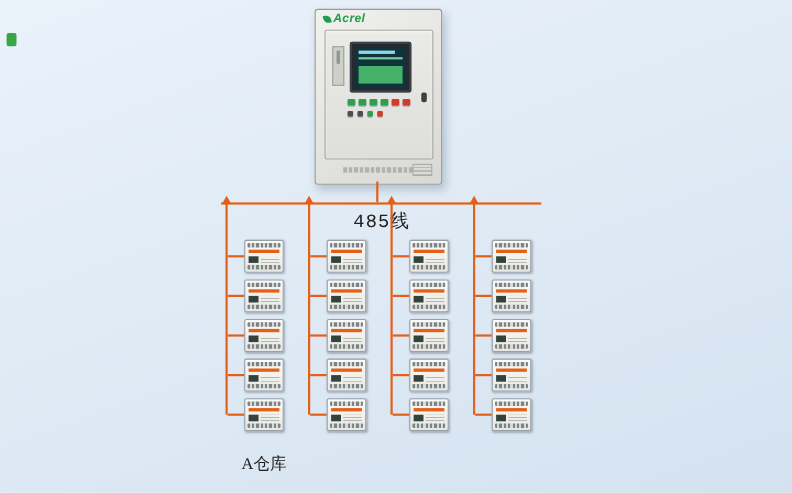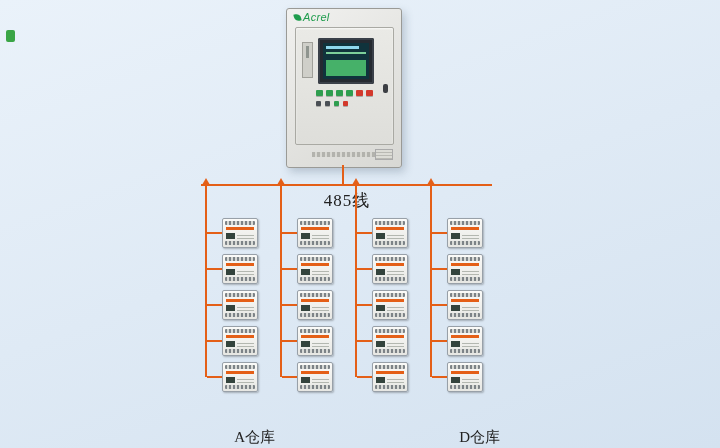--- a/index.html
+++ b/index.html
@@ -19,21 +19,21 @@
     background:var(--mark);border-radius:2px;}
 
   
   .cabinet{position:absolute;left:286px;top:8px;width:114px;height:158px;
     background:linear-gradient(145deg,#f1f1ef,#d8d8d4);
     border:1px solid #9a9a96;border-radius:3px;
     box-shadow:3px 4px 8px rgba(70,90,110,.28);}
   .cab-top{height:16px;display:flex;align-items:center;padding-left:7px;gap:2px;}
   .leaf{width:7px;height:7px;background:var(--brand);border-radius:0 70% 0 70%;
     transform:rotate(-12deg);}
-  .brand{font-style:italic;font-weight:normal;font-size:11px;color:var(--brand);
+  .brand{font-style:italic;font-weight:bold;font-size:11px;color:var(--brand);
     letter-spacing:.3px;}
   .door{position:absolute;left:8px;top:18px;width:97px;height:116px;
     background:linear-gradient(#eaeae6,#dededa);border:1px solid #a9a9a3;
     border-radius:2px;box-shadow:inset 0 1px 2px rgba(255,255,255,.7);}
   .slot{position:absolute;left:6px;top:14px;width:9px;height:34px;
     background:#cfcfc9;border:1px solid #a0a09a;}
   .slot i{display:block;width:3px;height:12px;margin:3px auto;background:#8f958f;}
   .bezel{position:absolute;left:22px;top:10px;width:56px;height:46px;
     background:#252a31;border-radius:2px;box-shadow:inset 0 0 0 2px #3a4049;}
   .lcd-content{position:absolute;left:5px;top:5px;right:5px;bottom:5px;background:#10333c;}
@@ -56,41 +56,41 @@
   .wire{position:absolute;background:var(--wire);}
   .drop{left:342px;top:165px;width:2px;height:19px;}
   .bus{left:201px;top:184px;width:291px;height:2px;}
   .vline{position:absolute;top:185px;width:2px;height:192px;background:var(--wire);}
   .v1{left:205px}.v2{left:280px}.v3{left:355px}.v4{left:430px}
   .arrow{position:absolute;top:178px;width:0;height:0;
     border-left:4px solid transparent;border-right:4px solid transparent;
     border-bottom:7px solid var(--wire);}
   .a1{left:202px}.a2{left:277px}.a3{left:352px}.a4{left:427px}
   .bus-label{position:absolute;left:303px;top:189px;width:88px;text-align:center;
-    font-family:Liberation Serif, serif;font-size:17px;color:#222;letter-spacing:1px;}
+    font-family:Liberation Mono, monospace;font-size:17px;color:#222;letter-spacing:1px;}
 
   
   .device-col{position:absolute;top:218px;display:flex;flex-direction:column;gap:6px;}
   .c1{left:207px}.c2{left:282px}.c3{left:357px}.c4{left:432px}
   .device-row{display:flex;align-items:center;}
   .stub{width:15px;height:2px;background:var(--wire);}
   .device{width:36px;height:30px;box-sizing:border-box;padding:2px 2px;
     background:linear-gradient(#fbfbf9,#e7e7e3);border:1px solid #98a0a8;border-radius:2px;
     box-shadow:1px 1px 2px rgba(0,0,0,.25);
     display:flex;flex-direction:column;justify-content:space-between;}
   .term{height:4px;border-radius:1px;
     background:repeating-linear-gradient(90deg,#7d8387 0 2px,#d8dad6 2px 4px);}
   .stripe{height:3px;background:var(--wire);margin:0 1px;}
   .mid{display:flex;align-items:center;gap:2px;padding:0 1px;}
   .lcd{width:9px;height:6px;background:#33433c;}
   .mlines{flex:1;height:6px;
     background:repeating-linear-gradient(0deg,#b3b7b0 0 1px,transparent 1px 3px);}
 
   
-  .wh-label{position:absolute;top:428px;width:70px;text-align:right;
+  .wh-label{position:absolute;top:412px;width:70px;text-align:center;
     font-family:"Liberation Serif",serif;font-size:15px;color:#222;}
   .w1{left:205px}.w2{left:280px}.w3{left:355px}.w4{left:430px}
 </style>
 </head>
 <body>
 
 <div class="stage">
 
   <div class="corner-mark"></div>
 
@@ -387,15 +387,14 @@
           <div class="mid">
             <span class="lcd"></span>
             <span class="mlines"></span>
           </div>
           <div class="term"></div>
         </div>
       </div>
     </div>
 
   <div class="wh-label w1">A仓库</div>
-  <div class="wh-label w4">D仓库</div>
 
 </div>
 
 </body></html>

